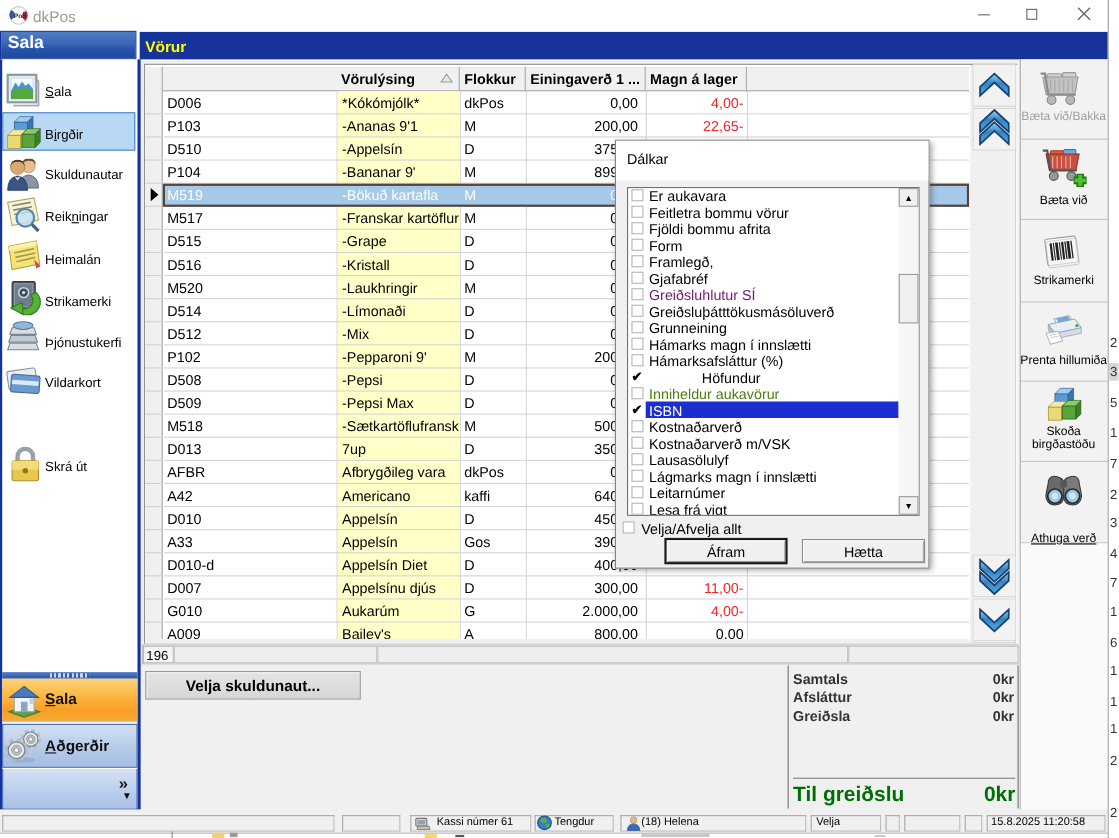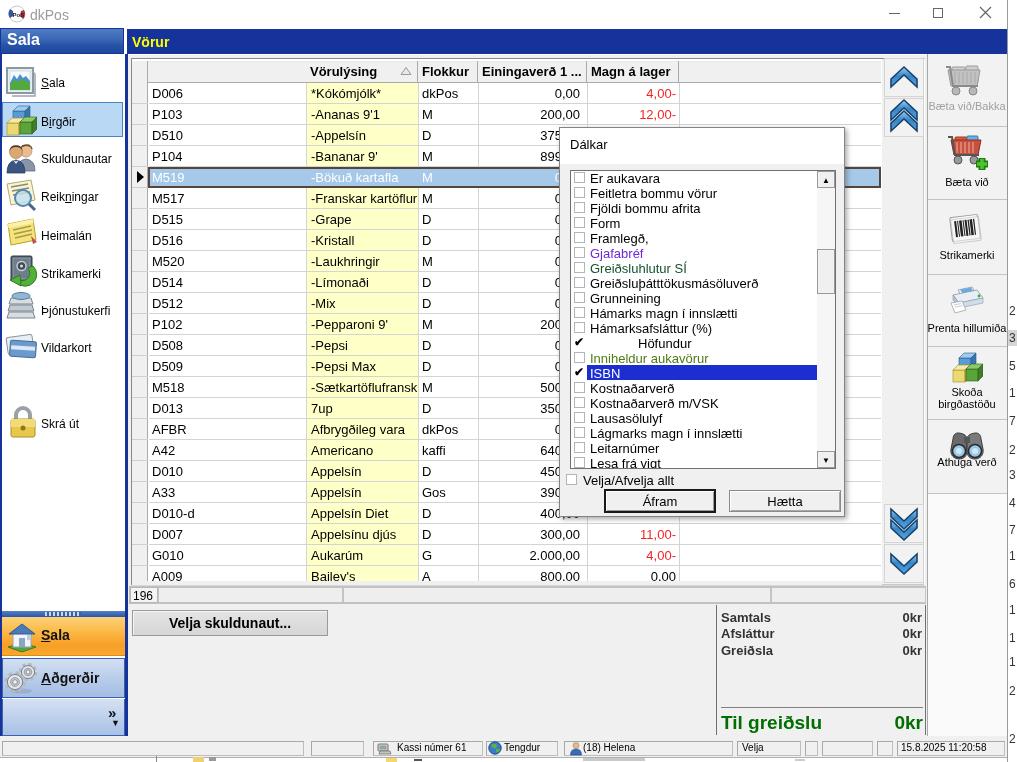--- a/index.html
+++ b/index.html
@@ -176,21 +176,21 @@
     <div class="abs rtx" style="left:311px;top:86px;width:106px;overflow:hidden;">*Kókómjólk*</div>
     <div class="abs rtx" style="left:422px;top:86px;">dkPos</div>
     <div class="abs rtx" style="left:480px;top:86px;width:100px;text-align:right;">0,00</div>
     <div class="abs rtx" style="left:576px;top:86px;width:100px;text-align:right;color:#f42525;">4,00-</div>
     <div class="abs" style="left:132px;top:124px;width:16px;height:1px;background:#d0d0d0;"></div>
     <div class="abs" style="left:149px;top:124px;width:732px;height:1px;background:#d4d4d4;"></div>
     <div class="abs rtx" style="left:152px;top:107px;">P103</div>
     <div class="abs rtx" style="left:311px;top:107px;width:106px;overflow:hidden;">-Ananas 9'1</div>
     <div class="abs rtx" style="left:422px;top:107px;">M</div>
     <div class="abs rtx" style="left:480px;top:107px;width:100px;text-align:right;">200,00</div>
-    <div class="abs rtx" style="left:576px;top:107px;width:100px;text-align:right;color:#f42525;">12,00-</div>
+    <div class="abs rtx" style="left:576px;top:107px;width:100px;text-align:right;color:#f42525;">22,65-</div>
     <div class="abs" style="left:132px;top:145px;width:16px;height:1px;background:#d0d0d0;"></div>
     <div class="abs" style="left:149px;top:145px;width:732px;height:1px;background:#d4d4d4;"></div>
     <div class="abs rtx" style="left:152px;top:128px;">D510</div>
     <div class="abs rtx" style="left:311px;top:128px;width:106px;overflow:hidden;">-Appelsín</div>
     <div class="abs rtx" style="left:422px;top:128px;">D</div>
     <div class="abs rtx" style="left:480px;top:128px;width:100px;text-align:right;">375,00</div>
     <div class="abs" style="left:132px;top:166px;width:16px;height:1px;background:#d0d0d0;"></div>
     <div class="abs" style="left:149px;top:166px;width:732px;height:1px;background:#d4d4d4;"></div>
     <div class="abs rtx" style="left:152px;top:149px;">P104</div>
     <div class="abs rtx" style="left:311px;top:149px;width:106px;overflow:hidden;">-Bananar 9'</div>
@@ -463,44 +463,44 @@
 
     <svg class="abs" style="left:948px;top:429px" width="38" height="34" viewBox="0 0 38 34">
       <path d="M10 4 C6 4 5 8 5 10 L3 20 C2 26 6 30 11 30 C16 30 19 27 19 22 L19 10 C19 6 14 4 10 4 Z" fill="#6a6a6a" stroke="#3a3a3a"></path>
       <path d="M28 4 C32 4 33 8 33 10 L35 20 C36 26 32 30 27 30 C22 30 19 27 19 22 L19 10 C19 6 24 4 28 4 Z" fill="#7a7a7a" stroke="#3a3a3a"></path>
       <circle cx="11" cy="22" r="6.5" fill="#9ac8e8" stroke="#2a2a2a" stroke-width="1.5"></circle>
       <circle cx="27" cy="22" r="6.5" fill="#9ac8e8" stroke="#2a2a2a" stroke-width="1.5"></circle>
       <circle cx="11" cy="22" r="3" fill="#cde8f8"></circle>
       <circle cx="27" cy="22" r="3" fill="#cde8f8"></circle>
       <rect x="16" y="8" width="6" height="6" fill="#555"></rect>
     </svg>
-    <div class="abs rbcap" style="left:927px;top:456px;">Athuga verð</div>
+    <div class="abs rbcap" style="left:927px;top:484px;text-decoration:underline;">Athuga verð</div>
   </div>
 
   <div id="dialog">
     <div class="abs" style="left:559px;top:127px;width:286px;height:390px;background:#f0f0f0;border:1px solid #848484;box-shadow:2px 2px 5px rgba(60,60,60,0.45);"></div>
     <div class="abs" style="left:560px;top:128px;width:284px;height:36px;background:#ffffff;"></div>
     <div class="abs" style="left:570px;top:137px;font-size:13px;color:#000;">Dálkar</div>
 
     <div class="abs" style="left:570px;top:170px;width:266px;height:299px;background:#fff;border:1px solid #707070;"></div>
   <div style="position:absolute;left:571px;top:171px;width:246px;height:297px;overflow:hidden;">
     <div class="abs cb" style="left:3px;top:1px;"></div>
     <div class="abs" style="left:19px;top:0px;font-size:13px;color:#000;white-space:pre;">Er aukavara</div>
     <div class="abs cb" style="left:3px;top:16px;"></div>
     <div class="abs" style="left:19px;top:15px;font-size:13px;color:#000;white-space:pre;">Feitletra bommu vörur</div>
     <div class="abs cb" style="left:3px;top:31px;"></div>
     <div class="abs" style="left:19px;top:30px;font-size:13px;color:#000;white-space:pre;">Fjöldi bommu afrita</div>
     <div class="abs cb" style="left:3px;top:46px;"></div>
     <div class="abs" style="left:19px;top:45px;font-size:13px;color:#000;white-space:pre;">Form</div>
     <div class="abs cb" style="left:3px;top:61px;"></div>
     <div class="abs" style="left:19px;top:60px;font-size:13px;color:#000;white-space:pre;">Framlegð,</div>
     <div class="abs cb" style="left:3px;top:76px;"></div>
-    <div class="abs" style="left:19px;top:75px;font-size:13px;color:#6d28d9;white-space:pre;">Gjafabréf</div>
+    <div class="abs" style="left:19px;top:75px;font-size:13px;color:#000000;white-space:pre;">Gjafabréf</div>
     <div class="abs cb" style="left:3px;top:91px;"></div>
-    <div class="abs" style="left:19px;top:90px;font-size:13px;color:#14532d;white-space:pre;">Greiðsluhlutur SÍ</div>
+    <div class="abs" style="left:19px;top:90px;font-size:13px;color:#701a75;white-space:pre;">Greiðsluhlutur SÍ</div>
     <div class="abs cb" style="left:3px;top:106px;"></div>
     <div class="abs" style="left:19px;top:105px;font-size:13px;color:#000;white-space:pre;">Greiðsluþátttökusmásöluverð</div>
     <div class="abs cb" style="left:3px;top:121px;"></div>
     <div class="abs" style="left:19px;top:120px;font-size:13px;color:#000;white-space:pre;">Grunneining</div>
     <div class="abs cb" style="left:3px;top:136px;"></div>
     <div class="abs" style="left:19px;top:135px;font-size:13px;color:#000;white-space:pre;">Hámarks magn í innslætti</div>
     <div class="abs cb" style="left:3px;top:151px;"></div>
     <div class="abs" style="left:19px;top:150px;font-size:13px;color:#000;white-space:pre;">Hámarksafsláttur (%)</div>
     <div class="abs" style="left:3px;top:164px;width:12px;height:12px;font-size:12px;font-weight:bold;color:#000;">✔</div>
     <div class="abs" style="left:19px;top:165px;font-size:13px;color:#000;white-space:pre;margin-left:48px;">Höfundur</div>

